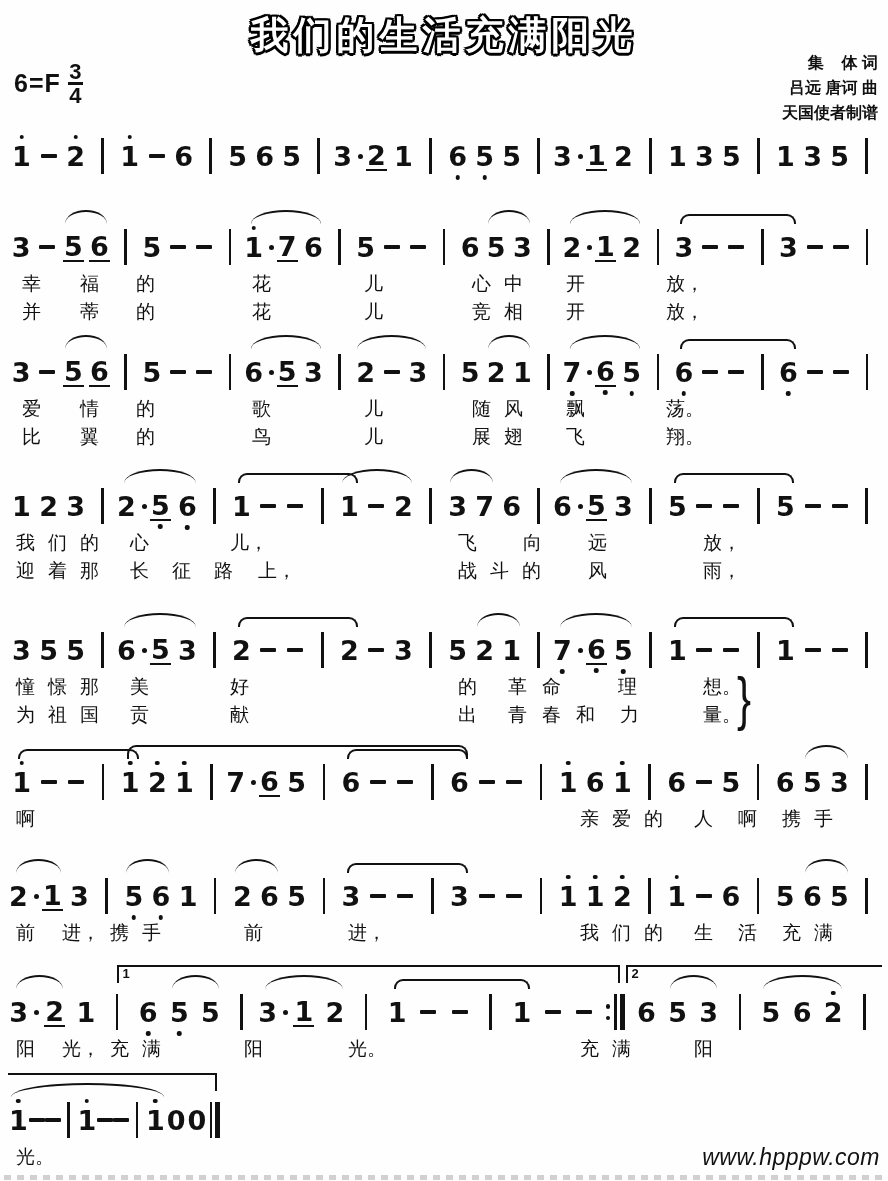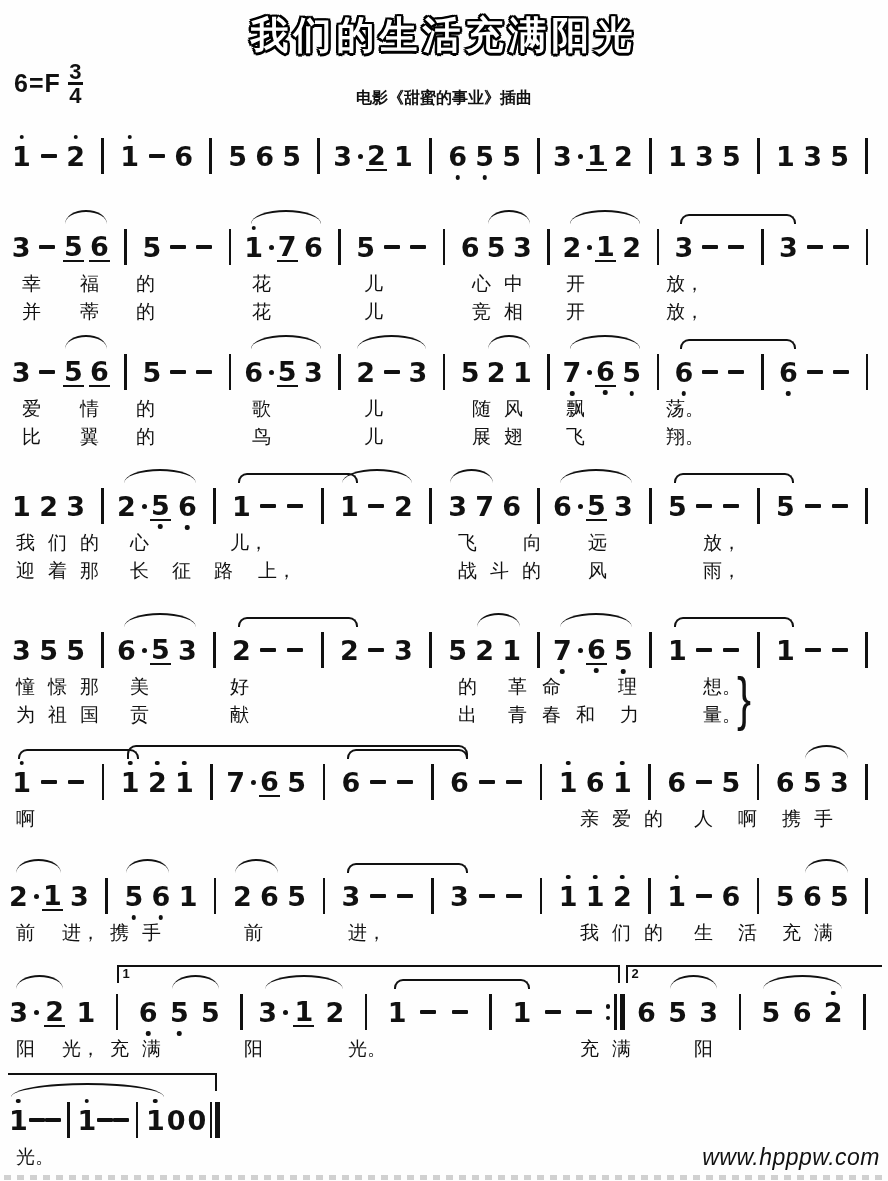--- a/index.html
+++ b/index.html
@@ -59,21 +59,23 @@
 
   <div class="keysig">
     <span class="keytext">6=F</span>
     <span class="frac">
       <span class="fnum">3</span>
       <span class="fbar"></span>
       <span class="fden">4</span>
     </span>
   </div>
 
-  <div class="subtitle">电影《甜蜜的事业》插曲</div>
+  <div class="credits">集    体 词
+吕远 唐诃 曲
+天国使者制谱</div>
 
   <div id="score">
       <div class="mline" style="top: 112px; width: 872px;">
         <div class="slayer"></div>
         <div class="trow">
           <span class="tok">
             <span class="dg">1<i class="odot up"></i></span>
           </span>
           <span class="tok">
             <i class="dashbar"></i>

